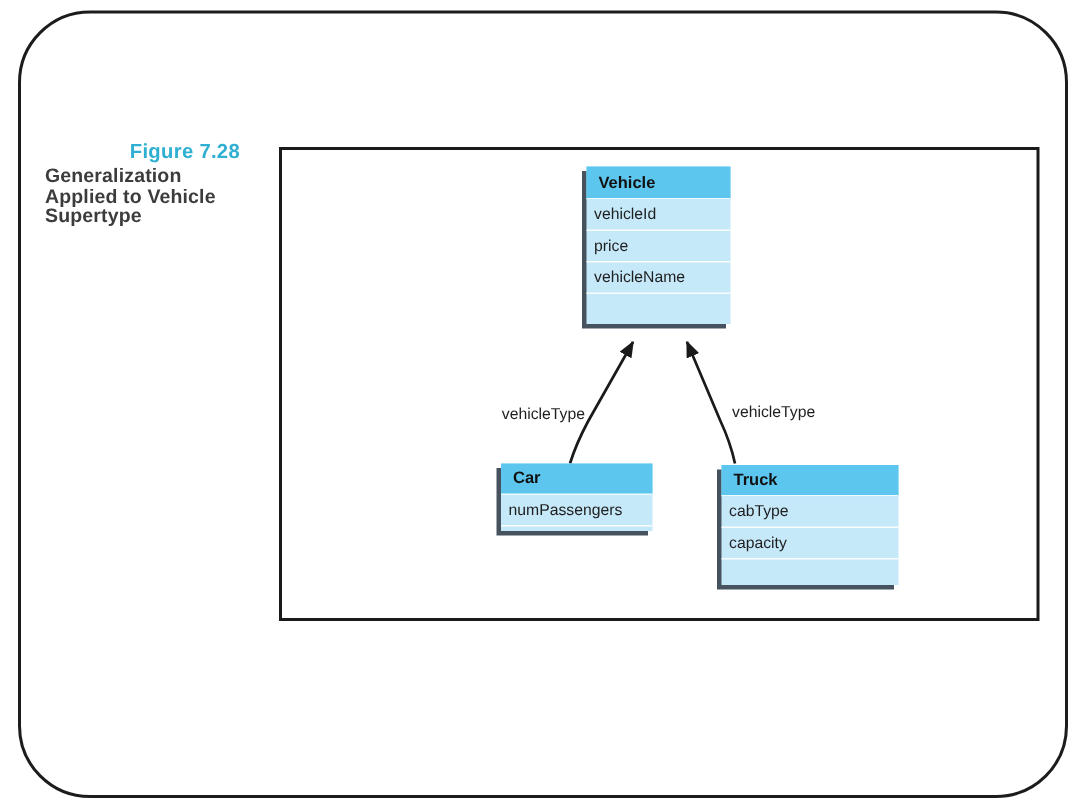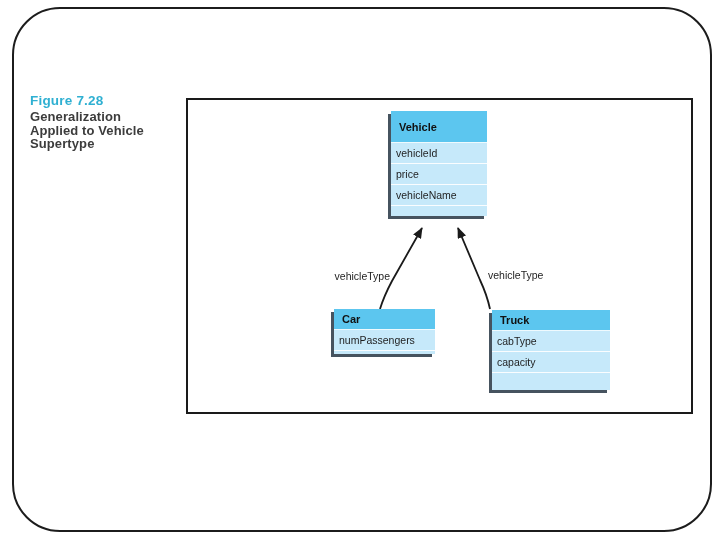--- a/index.html
+++ b/index.html
@@ -8,21 +8,21 @@
     font-family:"Liberation Sans", sans-serif;
   }
   .slide-border{
     position:absolute;left:12px;top:7px;width:700px;height:525px;
     border:2px solid #1c1c1c;border-radius:48px;box-sizing:border-box;
   }
   
   .figure-caption{position:absolute;left:30px;top:93px;width:130px;}
   .figure-number{
     font-size:13.5px;font-weight:bold;color:var(--teal,#2fb0d2);
-    letter-spacing:.2px;margin-bottom:2px;
+    letter-spacing:.2px;margin-bottom:2px;text-align:right;
   }
   .caption-line{
     font-size:13px;font-weight:bold;color:var(--caption_ink,#3c3c3c);
     line-height:13.5px;letter-spacing:.1px;
   }
   
   .diagram-frame{
     position:absolute;left:186px;top:98px;width:507px;height:316px;
     border:2px solid #1a1a1a;box-sizing:border-box;background:#fff;
   }
@@ -40,28 +40,28 @@
     padding:0 0 0 8px;display:flex;align-items:center;
     border-bottom:1px solid rgba(255,255,255,.9);box-sizing:border-box;
   }
   .uml-row{
     font-size:10.5px;color:#1e1e1e;padding:0 0 0 5px;
     display:flex;align-items:center;
     border-bottom:1px solid rgba(255,255,255,.9);box-sizing:border-box;
   }
   .uml-empty{border-bottom:none;}
   .box-vehicle{left:391px;top:111px;width:96px;height:105px;}
-  .box-vehicle .uml-header{height:32px;}
+  .box-vehicle .uml-header{height:22px;}
   .box-vehicle .uml-row{height:21px;}
   .box-vehicle .uml-empty{height:20px;}
   .box-car{left:302px;top:309px;width:101px;height:45px;margin-left:32px;}
   .box-car .uml-header{height:21px;}
   .box-car .uml-row{height:21px;text-align:right;}
   .box-car .uml-empty{height:19px;}
-  .box-truck{left:492px;top:310px;width:118px;height:80px;}
+  .box-truck{left:481px;top:310px;width:118px;height:80px;}
   .box-truck .uml-header{height:21px;}
   .box-truck .uml-row{height:21px;}
   .box-truck .uml-empty{height:17px;}
   
   .rel-label{position:absolute;font-size:10.5px;color:#1e1e1e;}
   .rel-label-left{left:320px;top:270px;width:70px;text-align:right;}
   .rel-label-right{left:488px;top:269px;width:70px;text-align:left;}
 </style>
 </head>
 <body>

